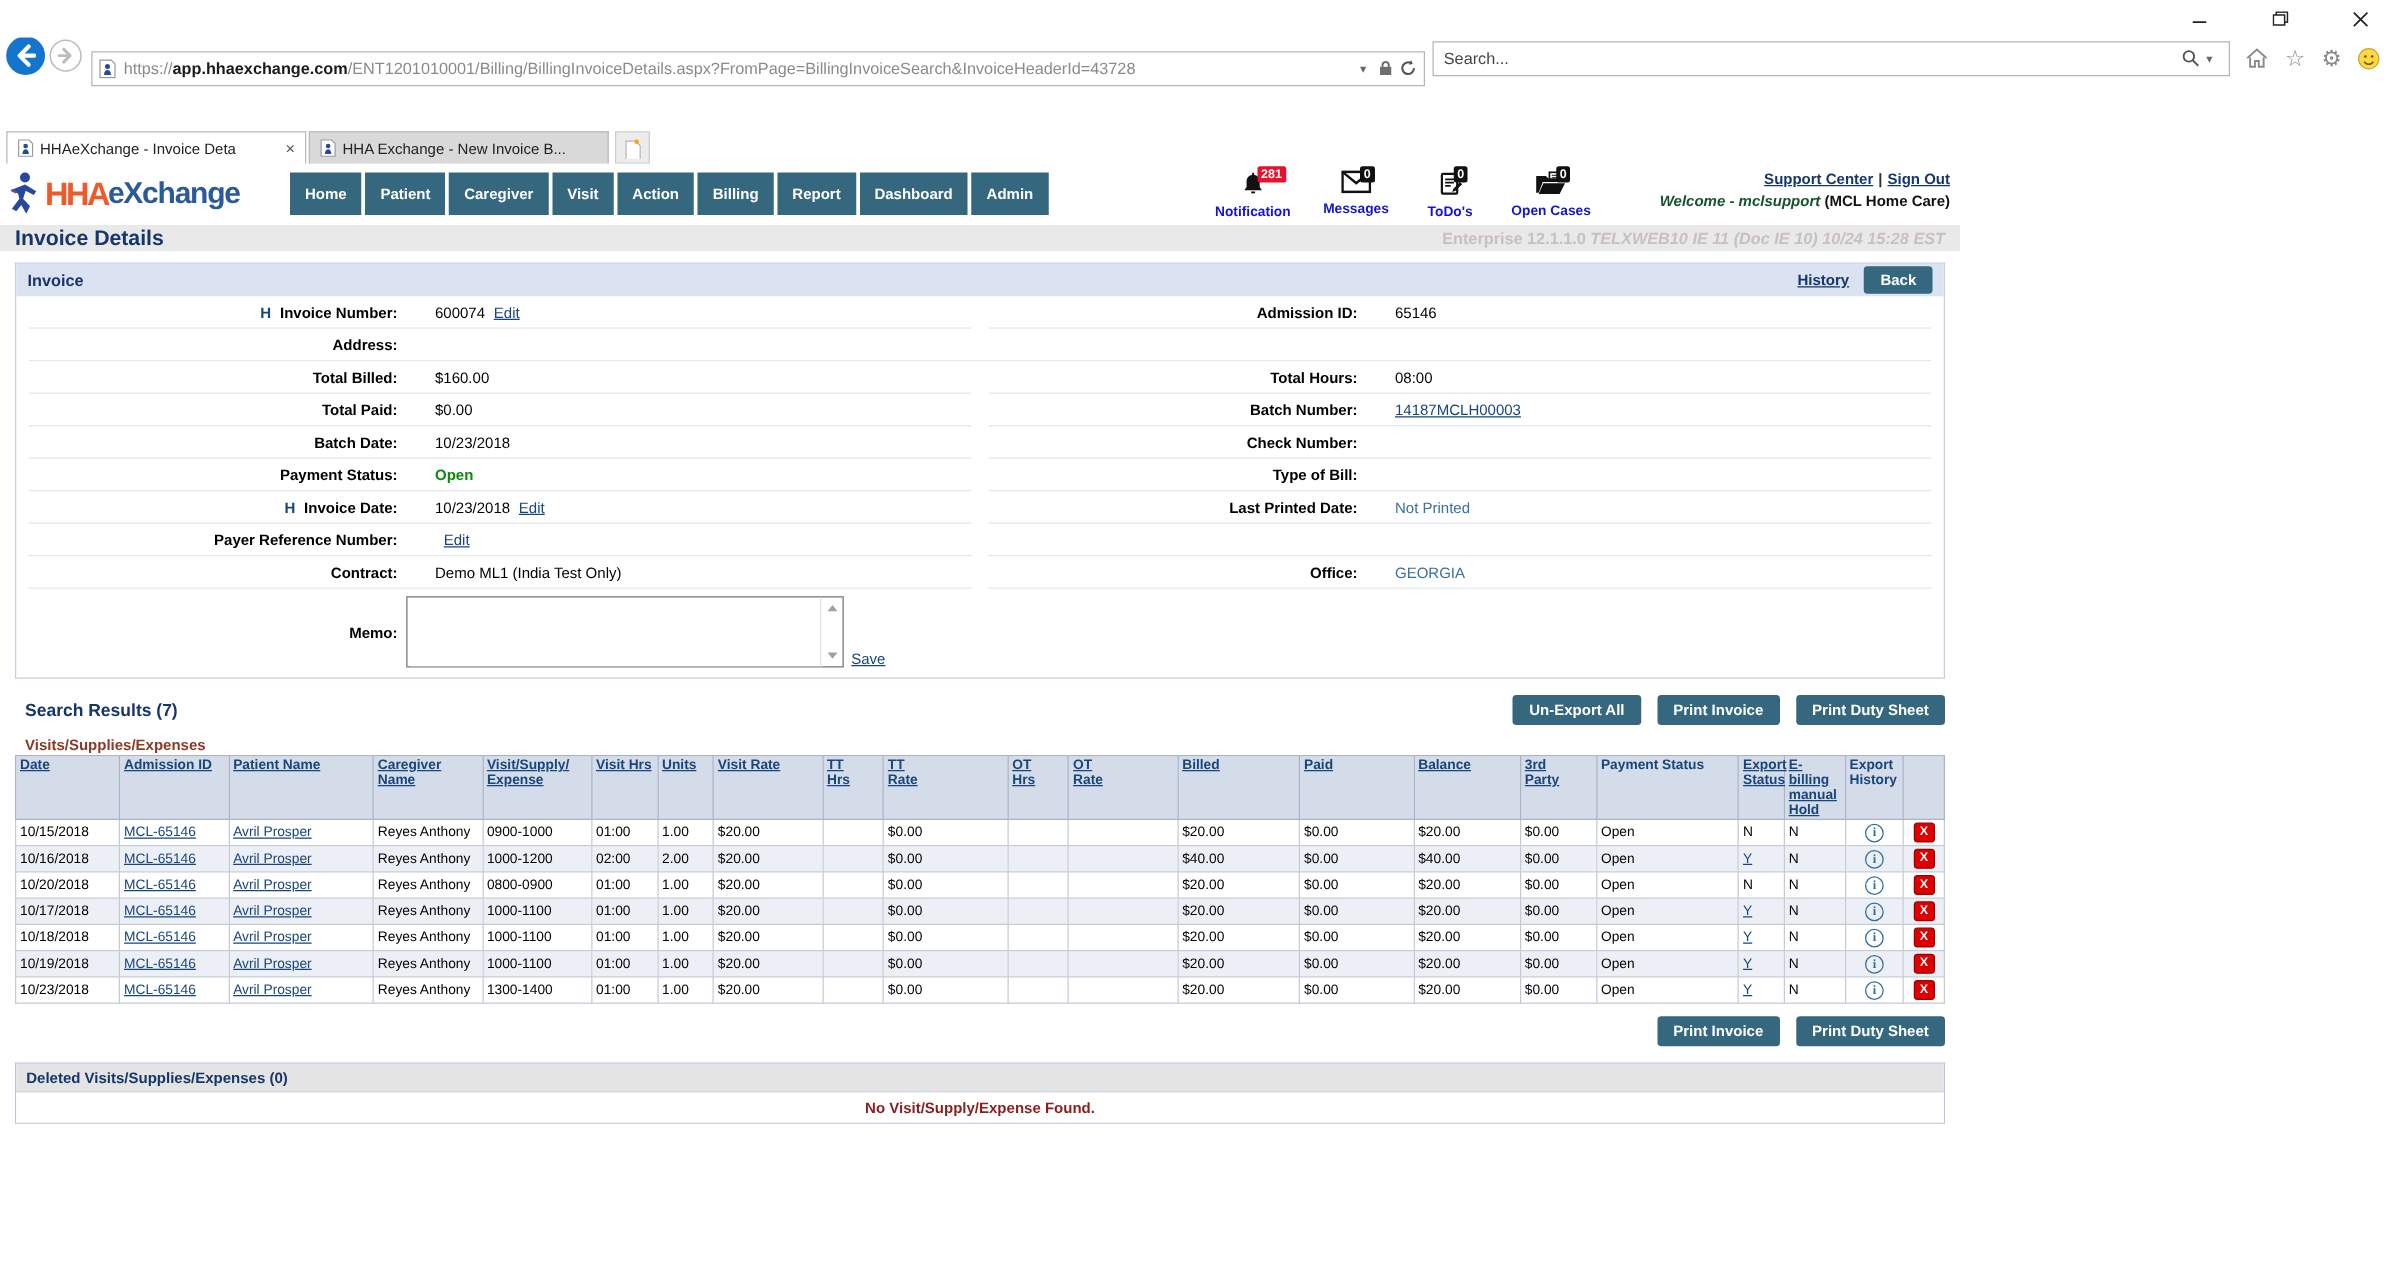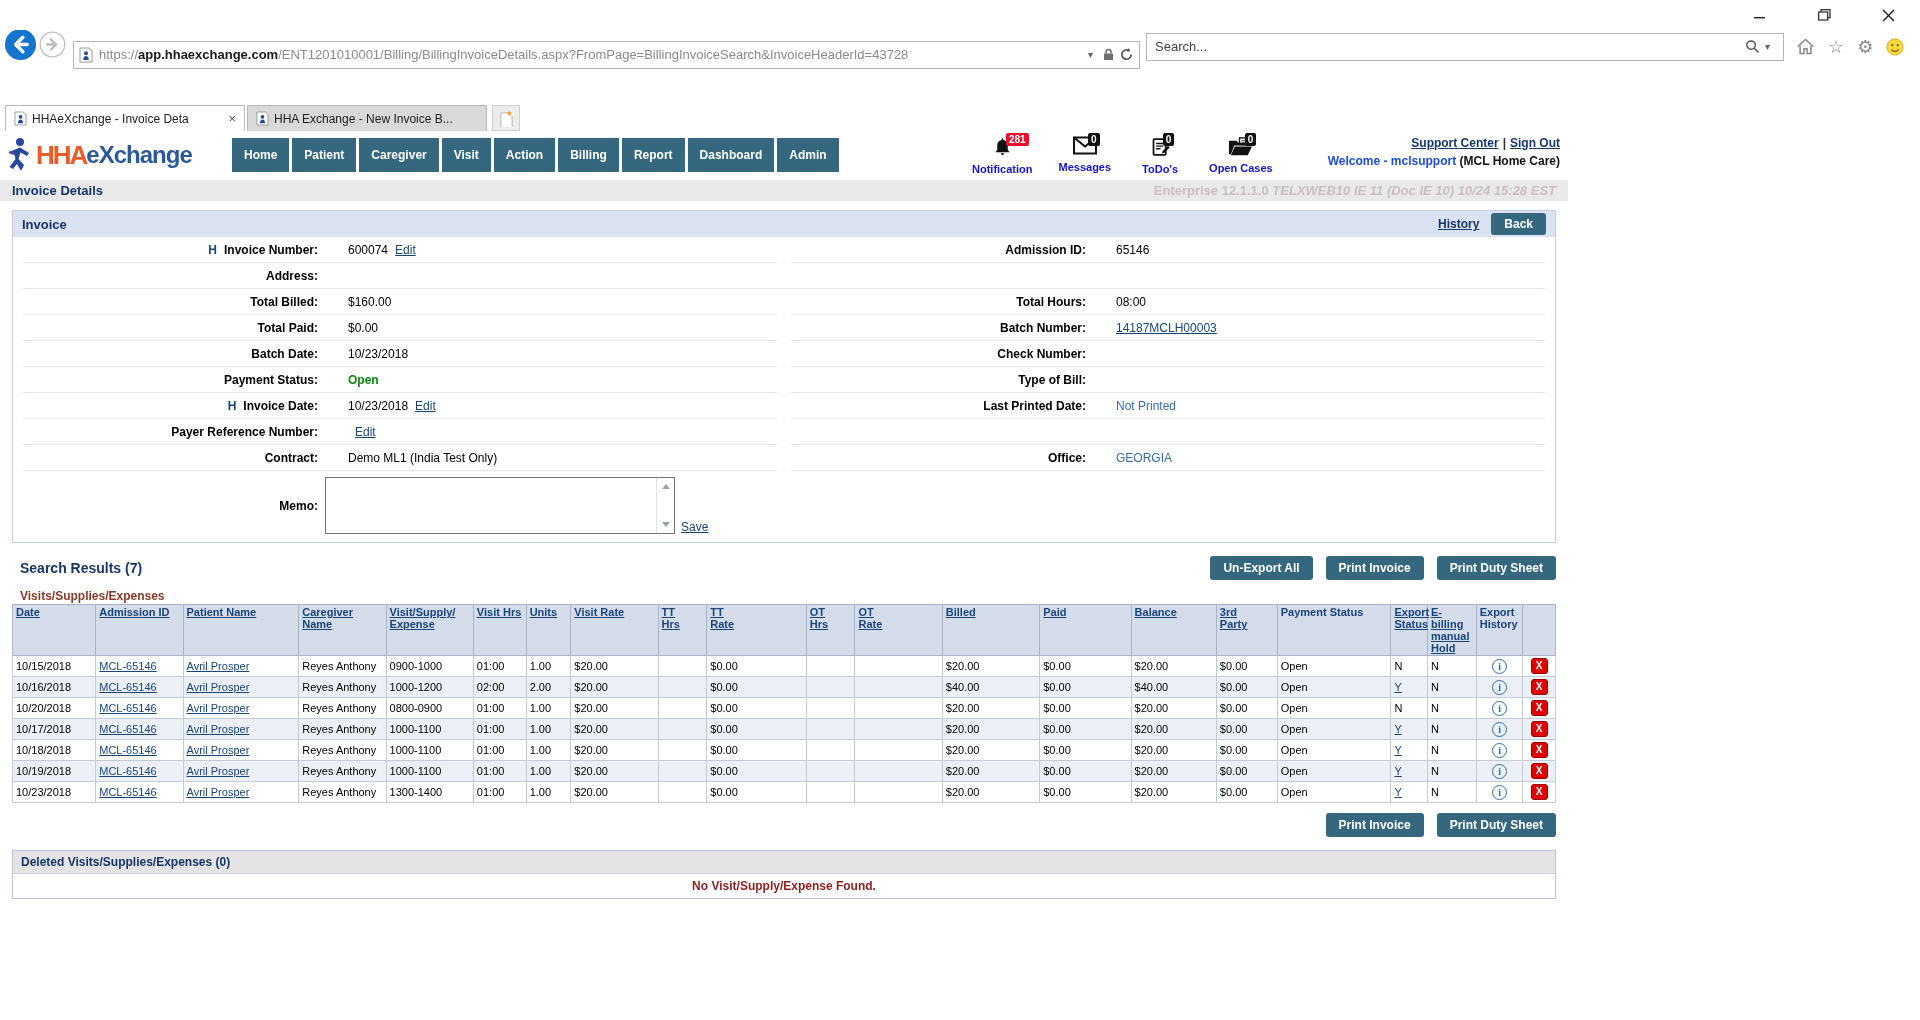--- a/index.html
+++ b/index.html
@@ -42,26 +42,26 @@
   .alerts{position:absolute;left:958px;top:5px;display:flex;gap:26px;margin-left:14px;}
   .alert{position:relative;text-align:center;min-width:46px;}
   .alert .aic{display:inline-block;height:24px;}
   .abadge{position:absolute;top:-3px;left:56%;color:#fff;font-size:10px;font-weight:bold;
     padding:1px 3px;border-radius:2px;line-height:11px;}
   .albl{color:#1414cc;font-weight:bold;font-size:11px;margin-top:1px;white-space:nowrap;}
   .hdrright{position:absolute;right:8px;top:5px;text-align:right;font-size:12px;}
   .hdrlinks a{color:#17376e;font-weight:bold;text-decoration:underline;cursor:pointer;}
   .hdrlinks .sep{color:#333;font-weight:bold;padding:0 4px;}
   .welcome{margin-top:4px;font-weight:bold;font-size:12px;}
-  .welcome .grn{color:#1d4ed8;}
+  .welcome .grn{color:#14532d;font-style:italic;}
   .welcome .org{color:#111;}
   
   .pagetitlebar{height:21px;background:#e9e9e9;display:flex;justify-content:space-between;
     align-items:center;padding:0 12px;box-sizing:border-box;width:1568px;}
-  .ptitle{color:#16366b;font-weight:bold;font-size:13px;}
+  .ptitle{color:#16366b;font-weight:bold;font-size:17px;}
   .version{color:#c9bfbf;font-size:13px;font-weight:bold;}
   .version .it{font-style:italic;}
   
   .panel{margin:9px 12px 0 12px;border:1px solid #c5cede;}
   .panelhdr{height:26px;background:#dbe2f1;display:flex;align-items:center;padding:0 9px;}
   .panelhdr .ph-title{color:#16366b;font-weight:bold;font-size:13px;flex:1;}
   .histlink{color:#16366b;font-weight:bold;font-size:12px;text-decoration:underline;margin-right:12px;cursor:pointer;}
   .backbtn{background:#35687f;color:#fff;font-weight:bold;font-size:12px;padding:4px 13px;
     border-radius:3px;cursor:pointer;}
   .invrow{display:flex;gap:14px;padding:0 10px;}

